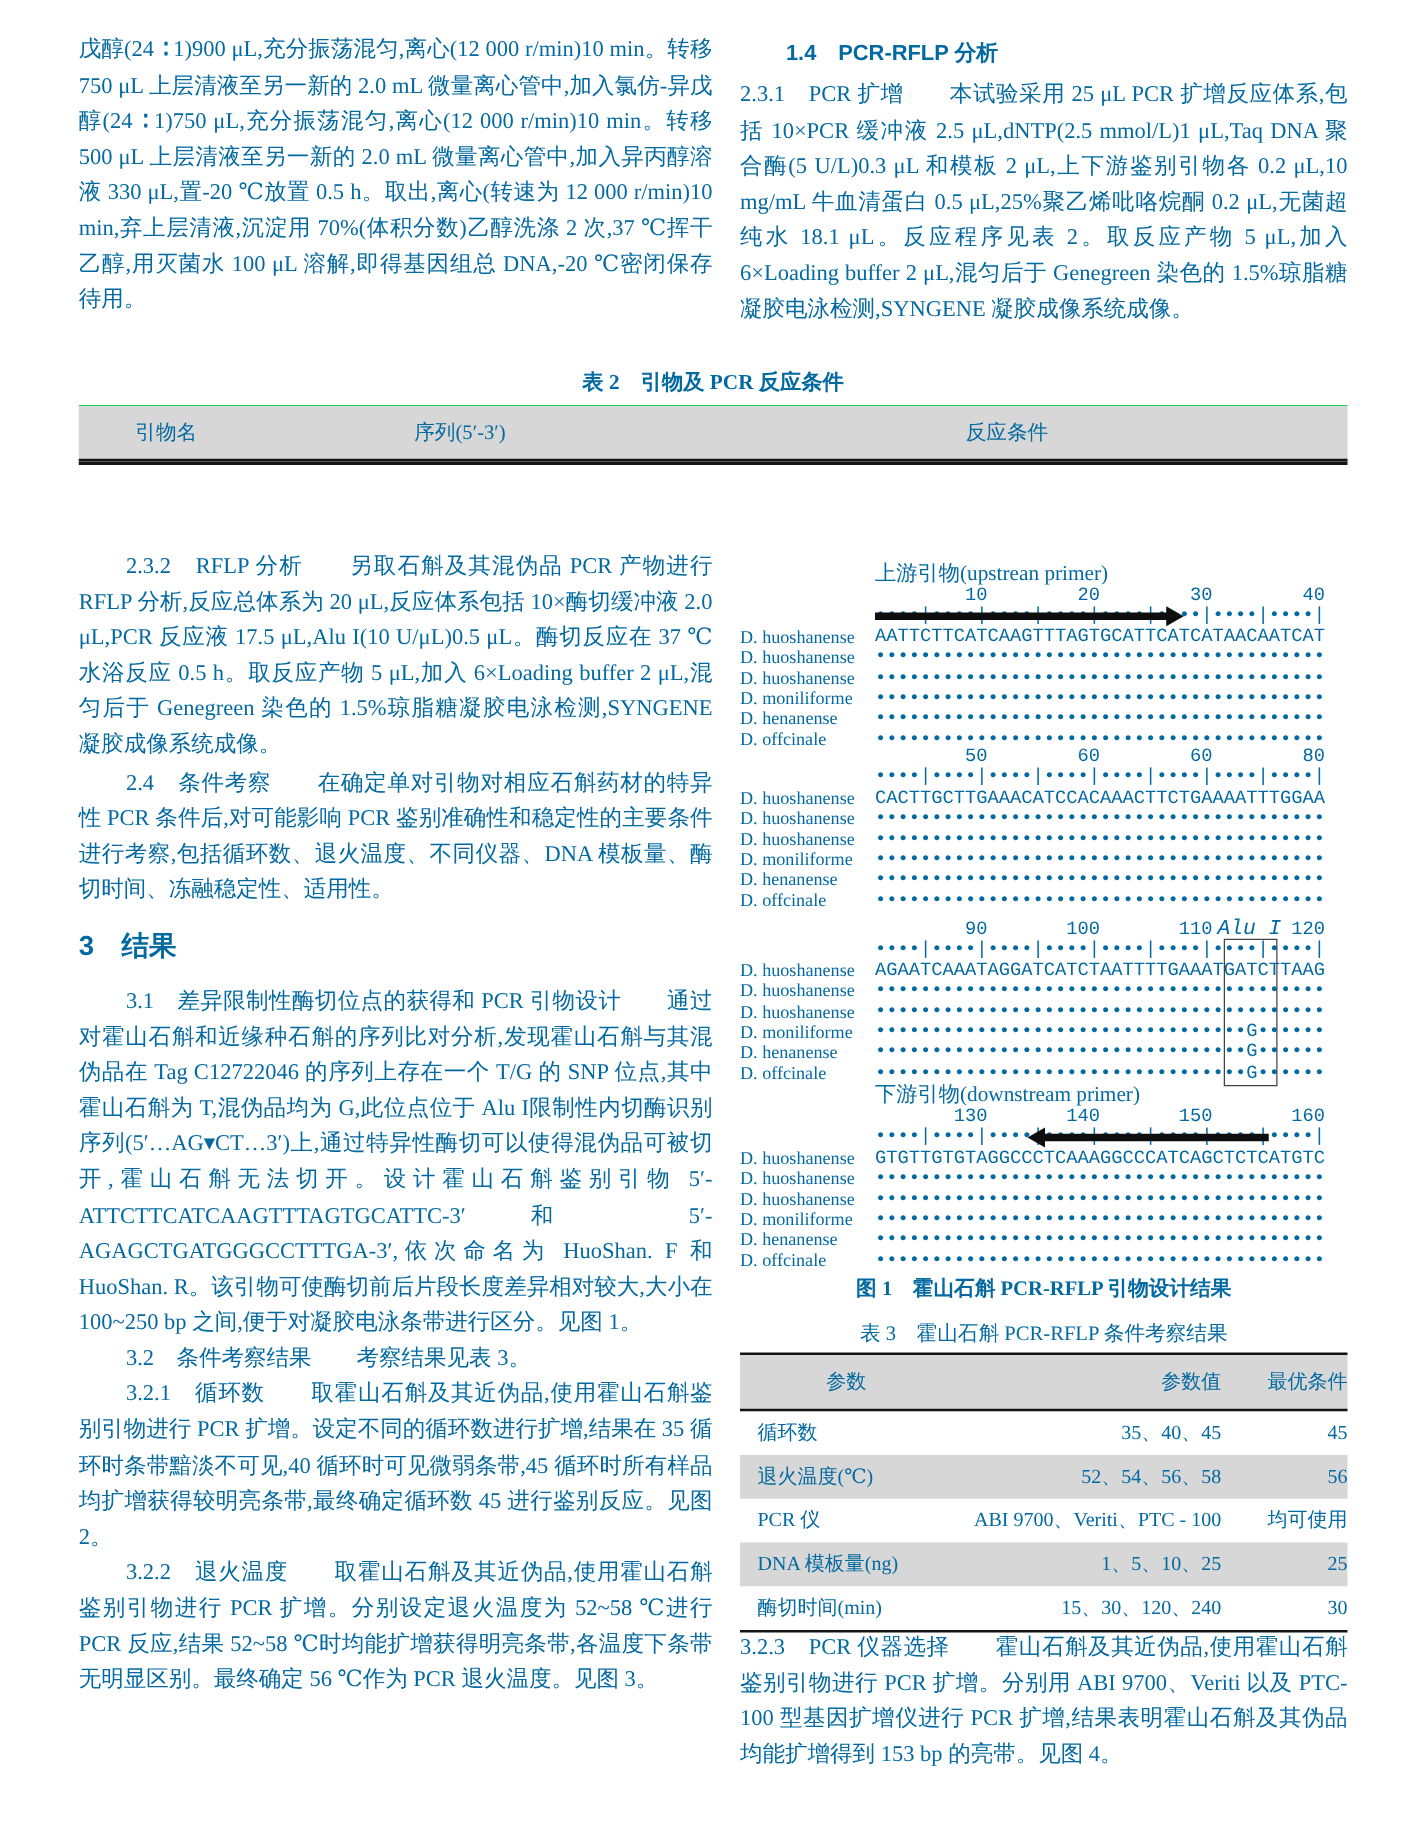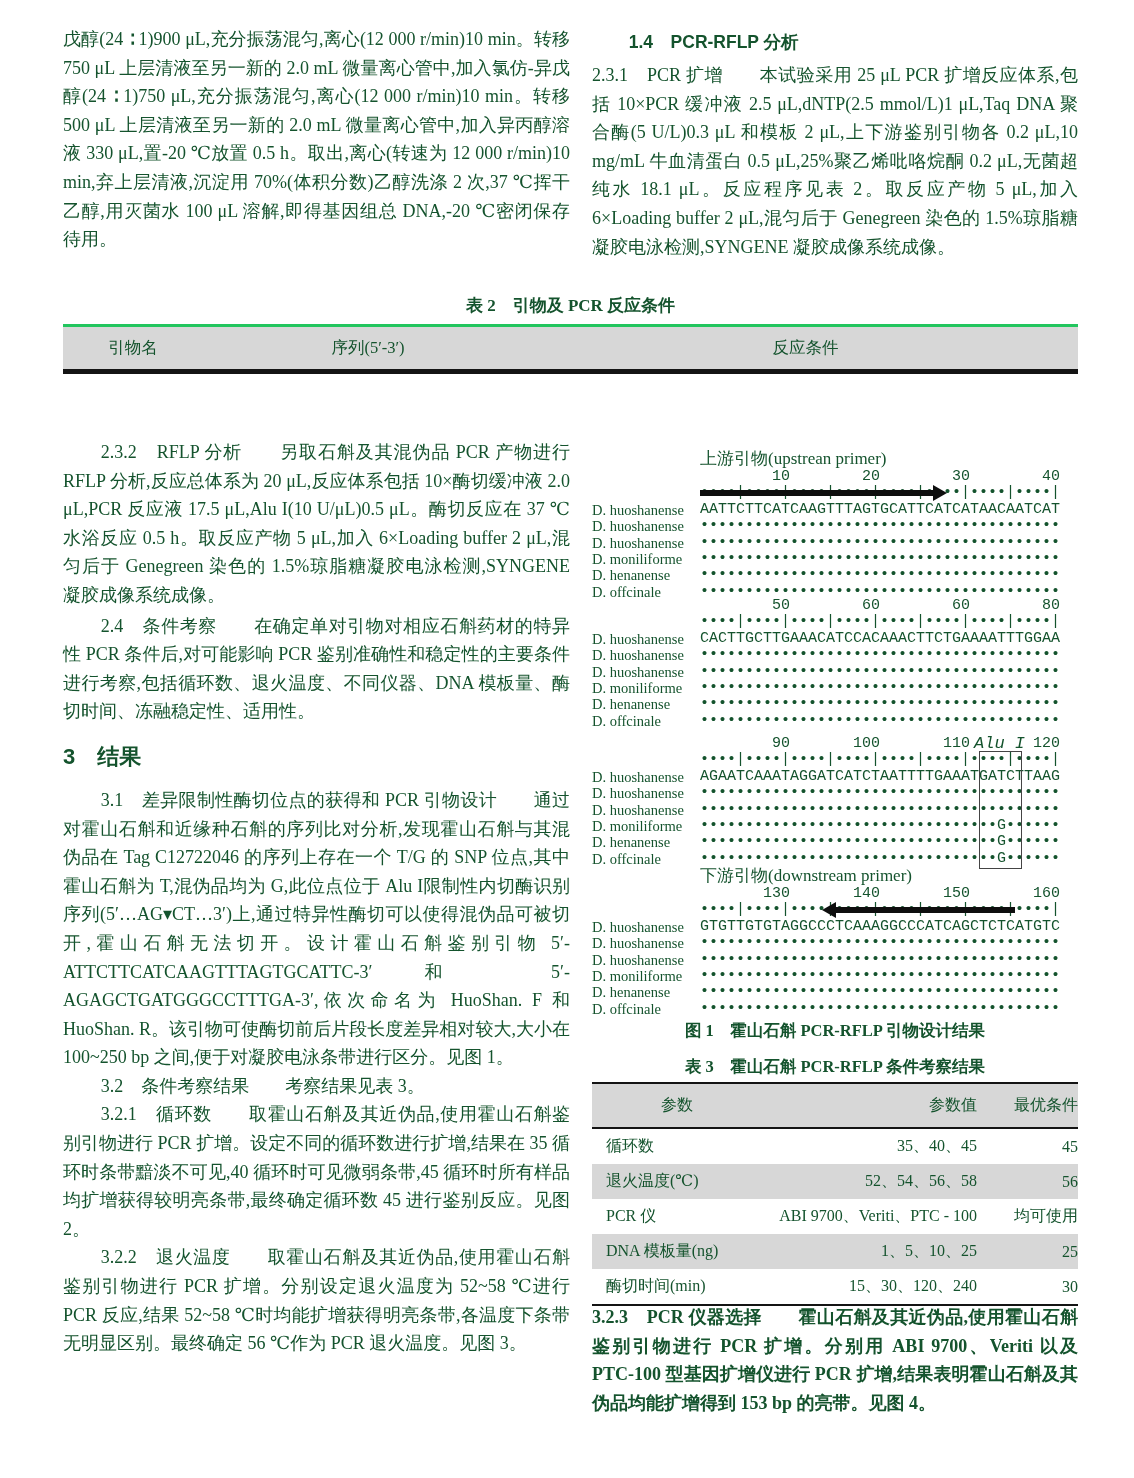--- a/index.html
+++ b/index.html
@@ -1,36 +1,36 @@
 <!DOCTYPE html>
 <html><head>
 <meta charset="utf-8">
 <style>
   html,body{margin:0;padding:0;background:#ffffff;}
   #page{position:relative;width:1134px;height:1478px;background:#fff;overflow:hidden;
-        font-family:"Liberation Serif","DejaVu Serif",serif;color:#14532d;}
+        font-family:"Liberation Serif","DejaVu Serif",serif;color:#0369a1;}
   .abs{position:absolute;}
   
   #leftcol{left:63px;top:0;width:507px;height:1478px;}
   #rightcol{left:592px;top:0;width:486px;height:1478px;}
   .para{margin:0;font-size:18px;line-height:28.6px;text-align:justify;}
   .indent{text-indent:2.1em;}
   #p1{top:25px;width:507px;}
   #s23h{top:30px;width:486px;font-family:"Liberation Sans","DejaVu Sans",sans-serif;
         font-weight:bold;font-size:17.5px;text-indent:2.1em;}
   #s231{top:61px;width:486px;}
   #leftlower{top:438px;width:507px;}
   #h3head{font-family:"Liberation Sans","DejaVu Sans",sans-serif;font-weight:bold;
           font-size:22px;margin:16px 0 14px 0;text-align:left;}
   #s24p{margin-top:2px;}
-  #s323{top:1303px;width:486px;font-weight:bold;}
+  #s323{top:1303px;width:486px;}
   
   #t2{left:63px;top:294px;width:1015px;}
   .tbl-title{text-align:center;font-weight:bold;font-size:17px;margin-bottom:7px;}
-  .t2-grid{border-top:3px solid #22c55e;border-bottom:3px solid #141414;}
+  .t2-grid{border-top:1px solid #22c55e;border-bottom:3px solid #141414;}
   .t2-row{display:grid;grid-template-columns:140px 330px 1fr;}
   .t2-head{background:#d7d7d7;border-bottom:2px solid #141414;padding:10px 0;}
   .t2-head>div{text-align:center;font-size:16.5px;}
   .t2-body{padding:9px 0 12px 0;}
   .t2-body .t2-row{font-size:15.5px;line-height:25px;}
   .t2-body .c1{text-align:center;}
   .t2-body .c2{text-align:center;font-size:15px;}
   .t2-body .c3{text-align:left;padding-left:45px;font-size:15px;}
   
   .fig-block{position:absolute;left:0;width:486px;}
@@ -45,21 +45,21 @@
   .alu-label{position:absolute;left:274px;top:0;font-style:italic;font-size:17px;
              font-family:Liberation Mono, monospace;}
   .fig-arrow{position:absolute;top:8px;height:6px;background:#0e0e0e;transform:translateY(-50%);}
   .fig-arrow.right::after{content:'';position:absolute;right:-13px;top:50%;transform:translateY(-50%);
        border-left:14px solid #0e0e0e;border-top:8px solid transparent;border-bottom:8px solid transparent;}
   .fig-arrow.left::after{content:'';position:absolute;left:-13px;top:50%;transform:translateY(-50%);
        border-right:14px solid #0e0e0e;border-top:8px solid transparent;border-bottom:8px solid transparent;}
   .fig-box{position:absolute;left:387px;top:15px;width:41px;height:116px;border:1.3px solid #444;}
   #figcap{top:1020px;width:486px;text-align:center;font-weight:bold;font-size:16.5px;}
   
-  #t3title{top:1056px;width:486px;text-align:center;font-weight:bold;font-size:16.5px;}
+  #t3title{top:1056px;width:486px;text-align:center;font-weight:normal;font-size:16.5px;}
   #t3{top:1082px;width:486px;}
   .t3-grid{border-top:2.5px solid #141414;border-bottom:2.5px solid #141414;font-size:16px;}
   .t3-row{display:grid;grid-template-columns:170px 215px 1fr;min-height:35px;align-items:center;}
   .t3-head{background:#d7d7d7;border-bottom:2px solid #141414;min-height:43px;}
   .t3-row .c1{text-align:left;padding-left:14px;}
   .t3-row .c2,.t3-row .c3{text-align:right;}
   .t3-head .c1{text-align:center;padding-left:0;}
   .t3-row.alt{background:#d7d7d7;}
 </style>
 </head>

